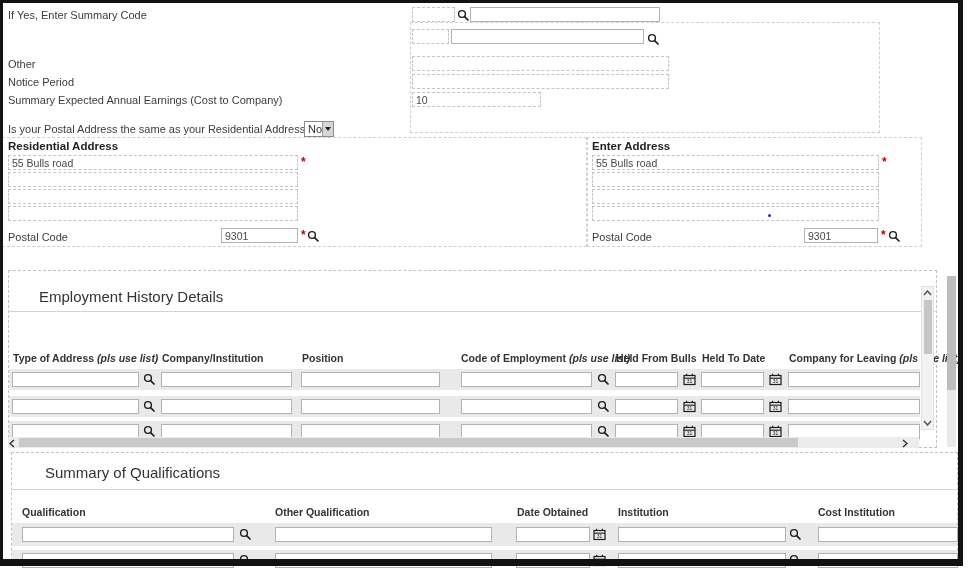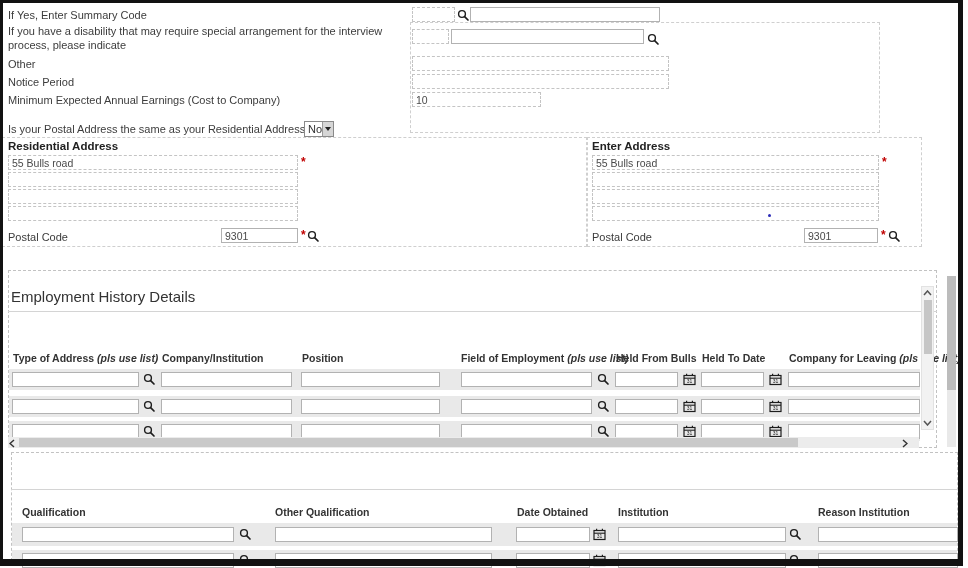--- a/index.html
+++ b/index.html
@@ -12,21 +12,21 @@
   .lbl.wrap{white-space:normal;}
   .panel{position:absolute;border:1px dashed #cfcfcf;box-sizing:border-box;}
   .panel-title{position:absolute;font-size:11.5px;font-weight:bold;color:#222;white-space:nowrap;}
   .inp{position:absolute;box-sizing:border-box;height:15px;background:#fff;
        border:1px solid #b2b2b2;font-size:10.5px;color:#4a4a4a;padding:0 3px;
        font-family:"Liberation Sans",sans-serif;}
   .inp.dash{border:1px dashed #c4c4c4;}
   .icon{position:absolute;width:13px;height:13px;line-height:0;cursor:pointer;}
   .ast{position:absolute;color:#c00000;font-size:12px;font-weight:bold;line-height:10px;}
   .sec{position:absolute;border:1px dashed #c2c2c2;box-sizing:border-box;background:#fff;}
-  .sec-title{position:absolute;font-size:15px;color:#333;white-space:nowrap;}
+  .sec-title{position:absolute;font-size:15px;color:#333;white-space:nowrap;margin-left:28px;}
   .rule{position:absolute;height:1px;background:#d4d4d4;}
   .th{position:absolute;font-size:10.5px;font-weight:bold;color:#333;white-space:nowrap;}
   .th .hint{font-style:italic;margin-left:3px;}
   .band{position:absolute;background:#e9e9e9;}
   .erow,.qrow{position:absolute;height:22px;}
   .erow .inp,.qrow .inp{top:2px;}
   .erow .icon,.qrow .icon{top:3px;}
   .select{position:absolute;box-sizing:border-box;border:1px solid #8a8a8a;background:#fff;
           font-size:11px;display:flex;align-items:center;cursor:default;}
   .select .val{flex:1;padding-left:3px;color:#333;}
@@ -51,37 +51,36 @@
   <div class="lbl" style="left:8px;top:8px">If Yes, Enter Summary Code</div>
   <input class="inp dash" style="left: 412px; top: 7px; width: 43px;">
   <span class="icon" style="left:457px;top:9px">
     <svg width="13" height="13" viewBox="0 0 13 13">
         <circle cx="5" cy="5" r="3.4" fill="none" stroke="#1d1d1d" stroke-width="1.4"></circle>
         <line x1="7.6" y1="7.6" x2="11" y2="11" stroke="#1d1d1d" stroke-width="1.7" stroke-linecap="round"></line>
       </svg>
   </span>
   <input class="inp" style="left: 470px; top: 7px; width: 190px;">
 
-  <div class="lbl wrap" style="left:8px;top:24px;width:406px">If you have a disability that may require special arrangement for the interview process, please indicate</div>
   <input class="inp dash" style="left: 412px; top: 29px; width: 37px;">
   <input class="inp" style="left: 451px; top: 29px; width: 193px;">
   <span class="icon" style="left:647px;top:33px">
     <svg width="13" height="13" viewBox="0 0 13 13">
         <circle cx="5" cy="5" r="3.4" fill="none" stroke="#1d1d1d" stroke-width="1.4"></circle>
         <line x1="7.6" y1="7.6" x2="11" y2="11" stroke="#1d1d1d" stroke-width="1.7" stroke-linecap="round"></line>
       </svg>
   </span>
 
   <div class="lbl" style="left:8px;top:57px">Other</div>
   <input class="inp dash" style="left: 412px; top: 56px; width: 257px;">
 
   <div class="lbl" style="left:8px;top:75px">Notice Period</div>
   <input class="inp dash" style="left: 412px; top: 74px; width: 257px;">
 
-  <div class="lbl" style="left:8px;top:93px">Minimum Expected Annual Earnings (Cost to Company)</div>
+  <div class="lbl" style="left:8px;top:93px">Summary Expected Annual Earnings (Cost to Company)</div>
   <input class="inp dash" style="left: 412px; top: 92px; width: 129px;" value="10">
 
   <div class="lbl" style="left:8px;top:122px">Is your Postal Address the same as your Residential Address?</div>
   <div class="select" style="left:304px;top:121px;width:30px;height:16px">
     <span class="val">No</span>
     <span class="sel-btn">
         <span class="tri"></span>
       </span>
   </div>
 
@@ -120,21 +119,21 @@
       </svg>
   </span>
 
   <div class="sec" style="left:8px;top:270px;width:929px;height:178px"></div>
   <div class="sec-title" style="left:11px;top:288px">Employment History Details</div>
   <div class="rule" style="left:8px;top:311px;width:929px"></div>
 
   <div class="th" style="left:13px;top:352px"><span>Type of Address</span><span class="hint">(pls use list)</span></div>
   <div class="th" style="left:162px;top:352px"><span>Company/Institution</span><span class="hint"></span></div>
   <div class="th" style="left:302px;top:352px"><span>Position</span><span class="hint"></span></div>
-  <div class="th" style="left:461px;top:352px"><span>Field of Employment</span><span class="hint">(pls use list)</span></div>
+  <div class="th" style="left:461px;top:352px"><span>Code of Employment</span><span class="hint">(pls use list)</span></div>
   <div class="th" style="left:616px;top:352px"><span>Held From Bulls</span><span class="hint"></span></div>
   <div class="th" style="left:702px;top:352px"><span>Held To Date</span><span class="hint"></span></div>
   <div class="th" style="left:789px;top:352px"><span>Company for Leaving</span><span class="hint">(pls use list)</span></div>
 
   <div class="band" style="left:9px;top:369px;width:911px;height:21px"></div>
   <div class="band" style="left:9px;top:396px;width:911px;height:21px"></div>
   <div class="band" style="left:9px;top:421px;width:911px;height:20px"></div>
 
   <div class="erow" style="left:9px;top:370px;width:911px">
     <input class="inp" style="left: 3px; width: 127px;">
@@ -250,27 +249,28 @@
     <span class="sarrow" style="position:absolute;left:894px;top:2px"><svg width="6" height="9">
           <polyline points="1,1 5,4.5 1,8" fill="none" stroke="#333" stroke-width="1.5"></polyline>
         </svg></span>
   </div>
 
   <div style="position:absolute;left:947px;top:276px;width:9px;height:171px;background:#e9e9e9">
     <div style="position:absolute;left:0;top:0;width:9px;height:114px;background:#bcbcbc"></div>
   </div>
 
   <div class="sec" style="left:11px;top:452px;width:947px;height:114px"></div>
+  <div class="sec-title" style="left:17px;top:464px">Summary of Qualifications</div>
   <div class="rule" style="left:11px;top:489px;width:947px"></div>
 
   <div class="th" style="left:22px;top:506px">Qualification</div>
   <div class="th" style="left:275px;top:506px">Other Qualification</div>
   <div class="th" style="left:517px;top:506px">Date Obtained</div>
   <div class="th" style="left:618px;top:506px">Institution</div>
-  <div class="th" style="left:818px;top:506px">Reason Institution</div>
+  <div class="th" style="left:818px;top:506px">Cost Institution</div>
 
   <div class="band" style="left:12px;top:523px;width:945px;height:23px"></div>
   <div class="band" style="left:12px;top:550px;width:945px;height:16px"></div>
 
   <div class="qrow" style="left:12px;top:525px;width:945px">
     <input class="inp" style="left: 10px; width: 212px;">
     <span class="icon" style="left:227px"><svg width="13" height="13" viewBox="0 0 13 13">
           <circle cx="5" cy="5" r="3.4" fill="none" stroke="#1d1d1d" stroke-width="1.4"></circle>
           <line x1="7.6" y1="7.6" x2="11" y2="11" stroke="#1d1d1d" stroke-width="1.7" stroke-linecap="round"></line>
         </svg></span>

